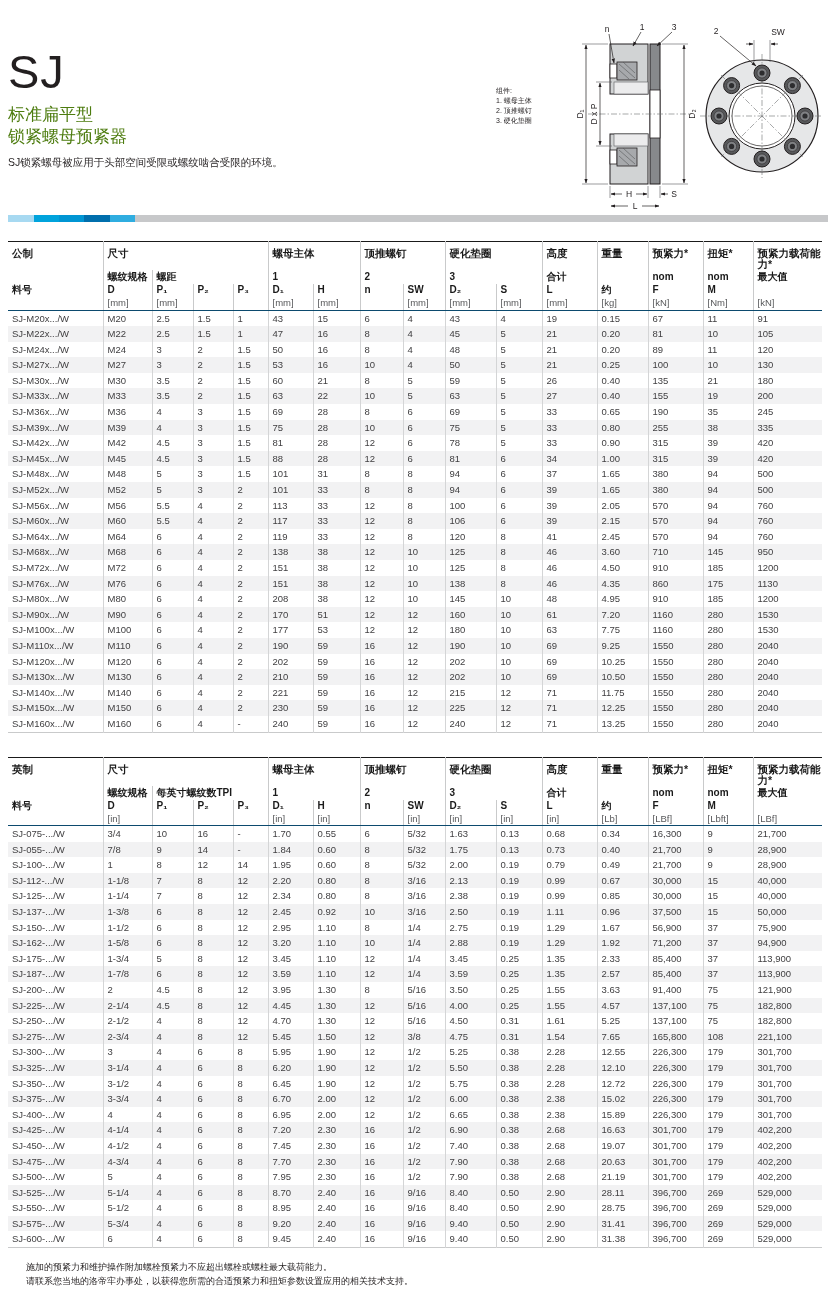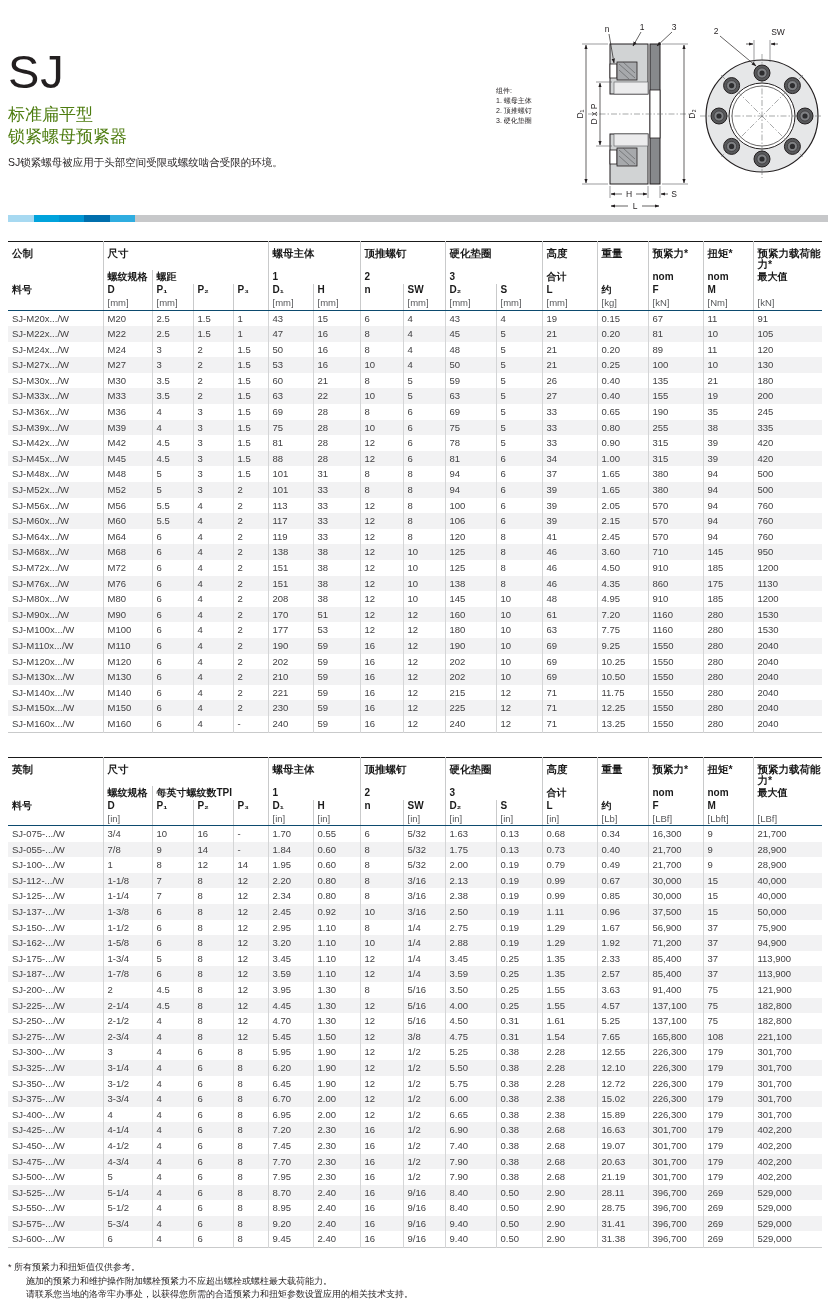--- a/index.html
+++ b/index.html
@@ -1339,18 +1339,17 @@
             <td>31.38</td>
             <td>396,700</td>
             <td>269</td>
             <td>529,000</td>
           </tr>
         </tbody>
       </table>
     </div>
 
   <div class="footnotes">
-    <div>* 所有预紧力和扭矩值仅供参考。</div>
     <div class="indent">施加的预紧力和维护操作附加螺栓预紧力不应超出螺栓或螺柱最大载荷能力。</div>
     <div class="indent">请联系您当地的洛帝牢办事处，以获得您所需的合适预紧力和扭矩参数设置应用的相关技术支持。</div>
   </div>
 
 </div>
 
 </body></html>

